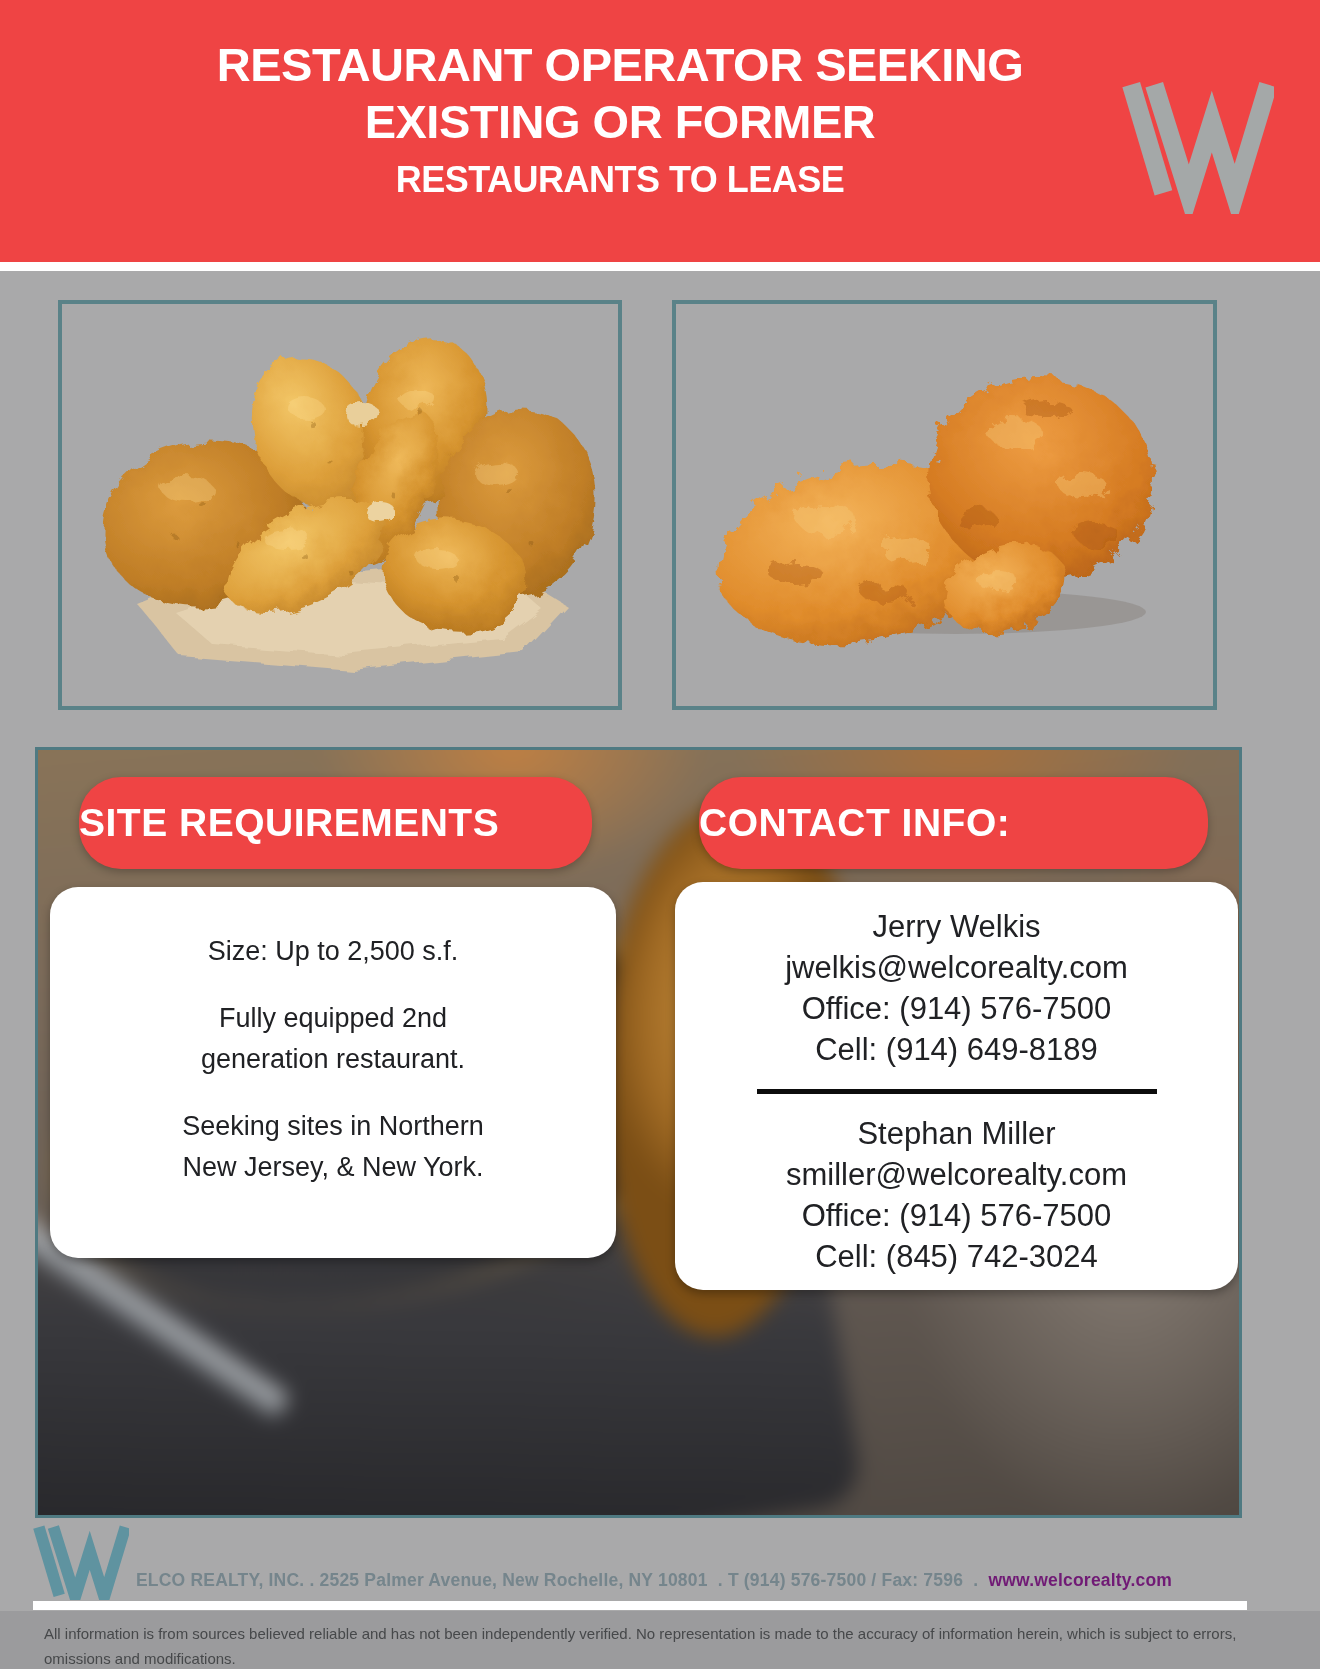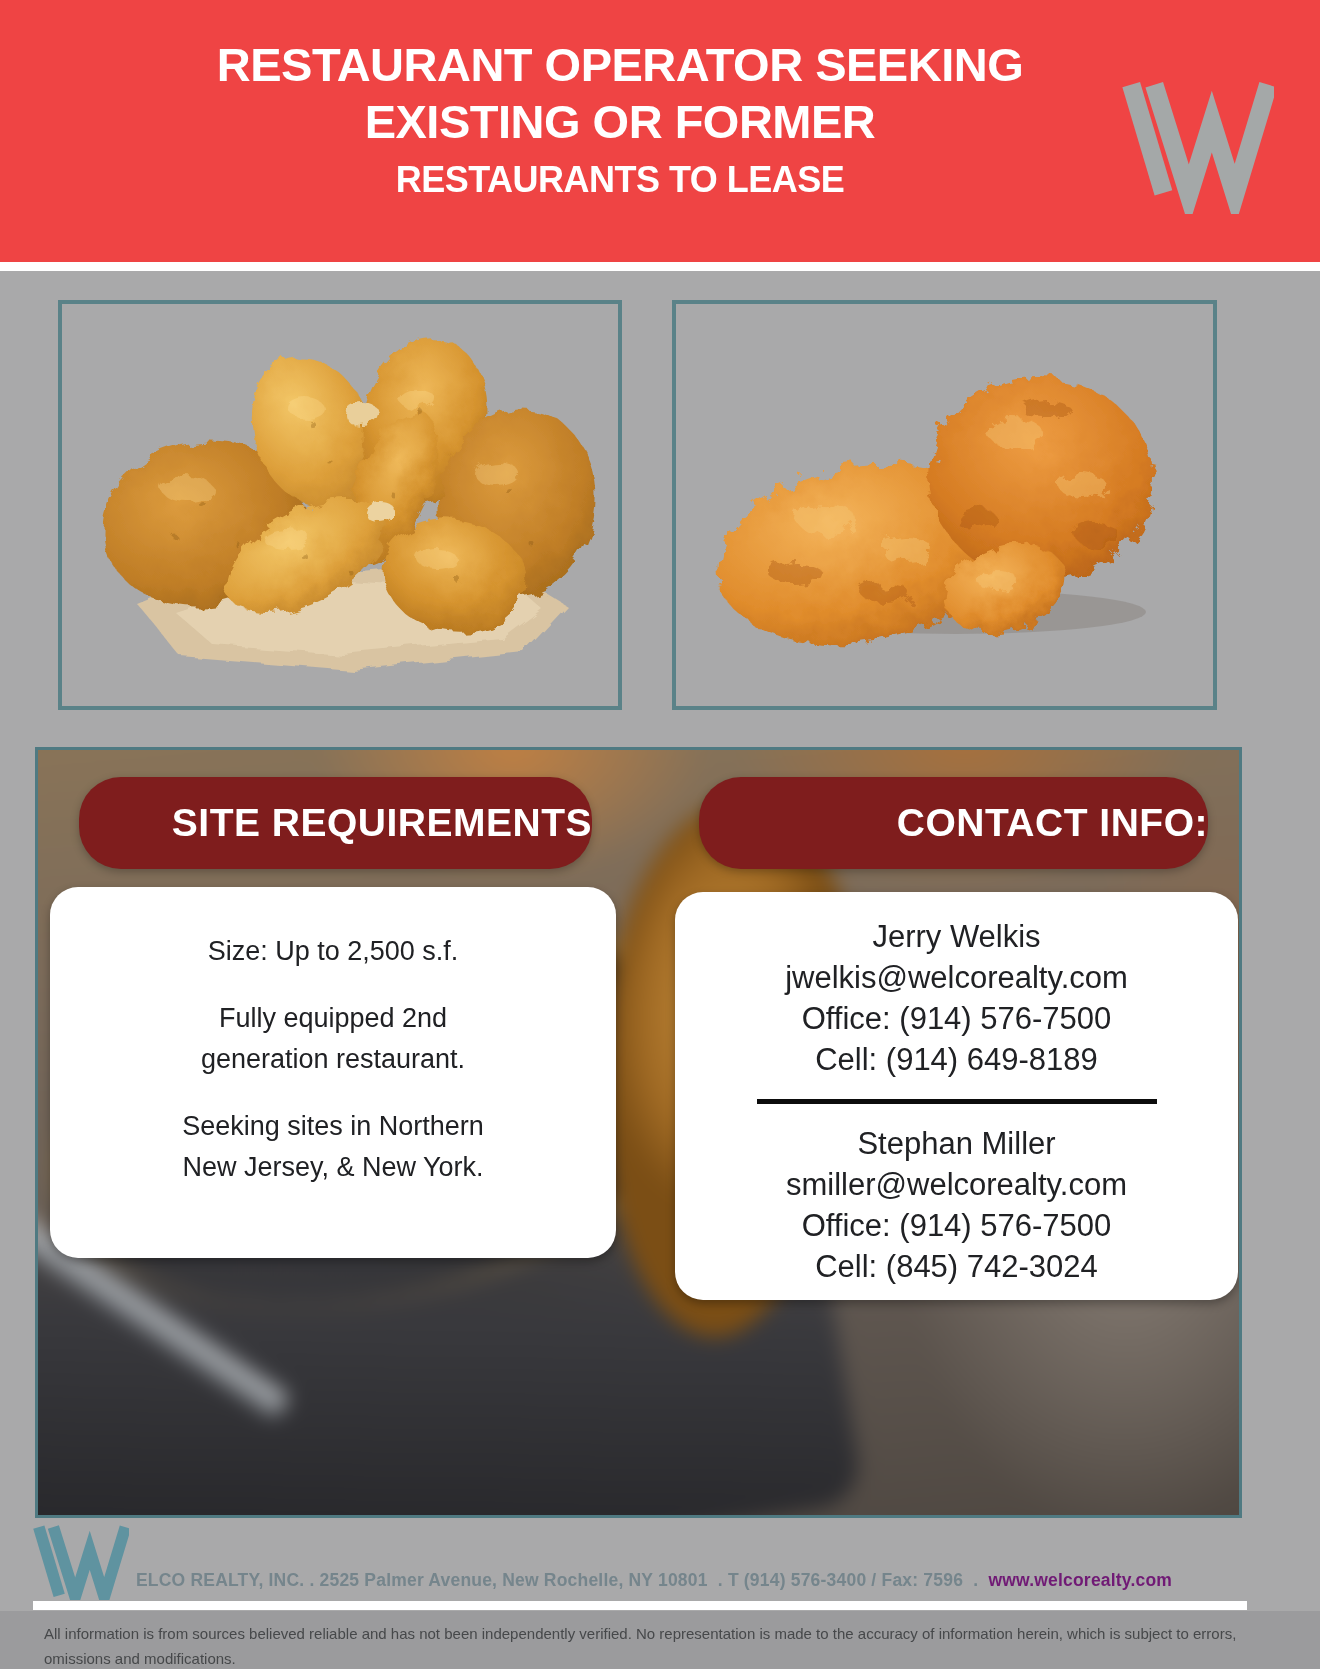--- a/index.html
+++ b/index.html
@@ -44,31 +44,31 @@
   .fryer-dark{position:absolute; left:-6%; top:56%; width:72%; height:48%;
     background:linear-gradient(10deg, #1e1e21, #39393d 60%, rgba(57,57,61,0));
     transform:rotate(-9deg); border-radius:44px;}
   .handle{position:absolute; left:-4%; top:70%; width:28%; height:3.4%;
     background:linear-gradient(180deg,#c8ccd0,#7f8489); transform:rotate(34deg); border-radius:8px; opacity:.85;}
   .chicken-blob{position:absolute; left:47%; top:9%; width:20%; height:66%;
     border-radius:48% 52% 45% 55%/40% 45% 55% 60%;
     background:radial-gradient(closest-side at 45% 38%, #c78e3d, #a06a24 68%, #7b4e15);
     transform:rotate(6deg);}
   
-  .pill{position:absolute; top:27px; height:92px; background:#7f1d1d; border-radius:42px; z-index:3;
-    display:flex; align-items:center; justify-content:flex-end; color:#ffffff;
+  .pill{position:absolute; top:27px; height:92px; background:#ef4444; border-radius:42px; z-index:3;
+    display:flex; align-items:center; justify-content:flex-start; color:#ffffff;
     font-weight:bold; font-size:39px; letter-spacing:0.5px; box-shadow:0 3px 8px rgba(0,0,0,.25);}
   .pill-left{left:41px; width:513px;}
   .pill-right{left:661px; width:509px;}
   .white-box{position:absolute; background:#ffffff; border-radius:28px; z-index:3;
     color:#202124; text-align:center; box-shadow:0 4px 10px rgba(0,0,0,.3);}
   .box-left{left:12px; top:137px; width:566px; height:371px; padding-top:8px; box-sizing:border-box;}
   .box-left p{white-space:pre-line; font-size:27px; line-height:41px; margin:0 0 26px;}
   .box-left p:first-child{margin-top:36px;}
-  .box-right{left:637px; top:142px; width:563px; height:408px; padding-top:24px; box-sizing:border-box;}
+  .box-right{left:637px; top:132px; width:563px; height:408px; padding-top:24px; box-sizing:border-box;}
   .contact div{font-size:31px; line-height:41px;}
   .contact-divider{width:400px; height:5px; background:#0c0c0c; margin:19px auto;}
   
   .logo-footer{position:absolute; left:33px; top:1524px; width:96px; height:76px;}
   .footer-line{position:absolute; left:136px; top:1570px; white-space:pre; font-weight:bold; font-size:17.5px; letter-spacing:0.2px;}
   .footer-line .company{color:#75858c;}
   .footer-line .website{color:#701a75;}
   .bottom-strip{position:absolute; left:0; top:1611px; width:1320px; height:58px; background:#9b9b9d;}
   .white-bar{position:absolute; left:33px; top:1601px; width:1214px; height:9px; background:#ffffff; z-index:2;}
   .disclaimer{position:absolute; left:44px; top:1621px; width:1252px; font-size:15px; line-height:25px; color:#46484a; z-index:2;}
@@ -244,19 +244,19 @@
     </div>
   </section>
 
   <footer>
     <svg class="logo-footer" viewBox="0 0 132 100">
       <g stroke="#5f93a0" stroke-width="16" fill="none" stroke-linecap="butt">
         <path d="M8 2 L36 96"></path>
         <path d="M28 2 L58 98 L78 34 L98 98 L127 2" stroke-linejoin="miter"></path>
       </g>
     </svg>
-    <div class="footer-line"><span class="company">ELCO REALTY, INC. . 2525 Palmer Avenue, New Rochelle, NY 10801  . T (914) 576-3400 / Fax: 7596  .  </span><span class="website">www.welcorealty.com</span></div>
+    <div class="footer-line"><span class="company">ELCO REALTY, INC. . 2525 Palmer Avenue, New Rochelle, NY 10801  . T (914) 576-7500 / Fax: 7596  .  </span><span class="website">www.welcorealty.com</span></div>
     <div class="bottom-strip"></div>
     <div class="white-bar"></div>
     <div class="disclaimer">All information is from sources believed reliable and has not been independently verified. No representation is made to the accuracy of information herein, which is subject to errors, omissions and modifications.</div>
   </footer>
 
 </div>
 
 </body></html>

